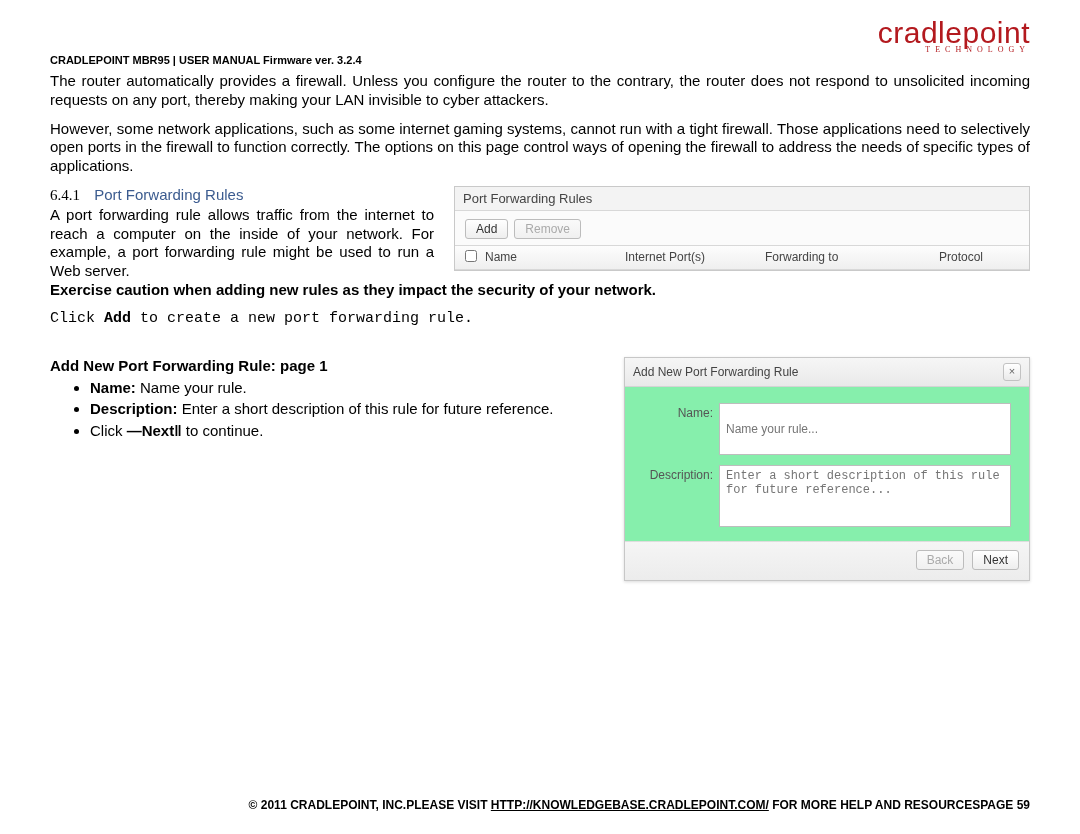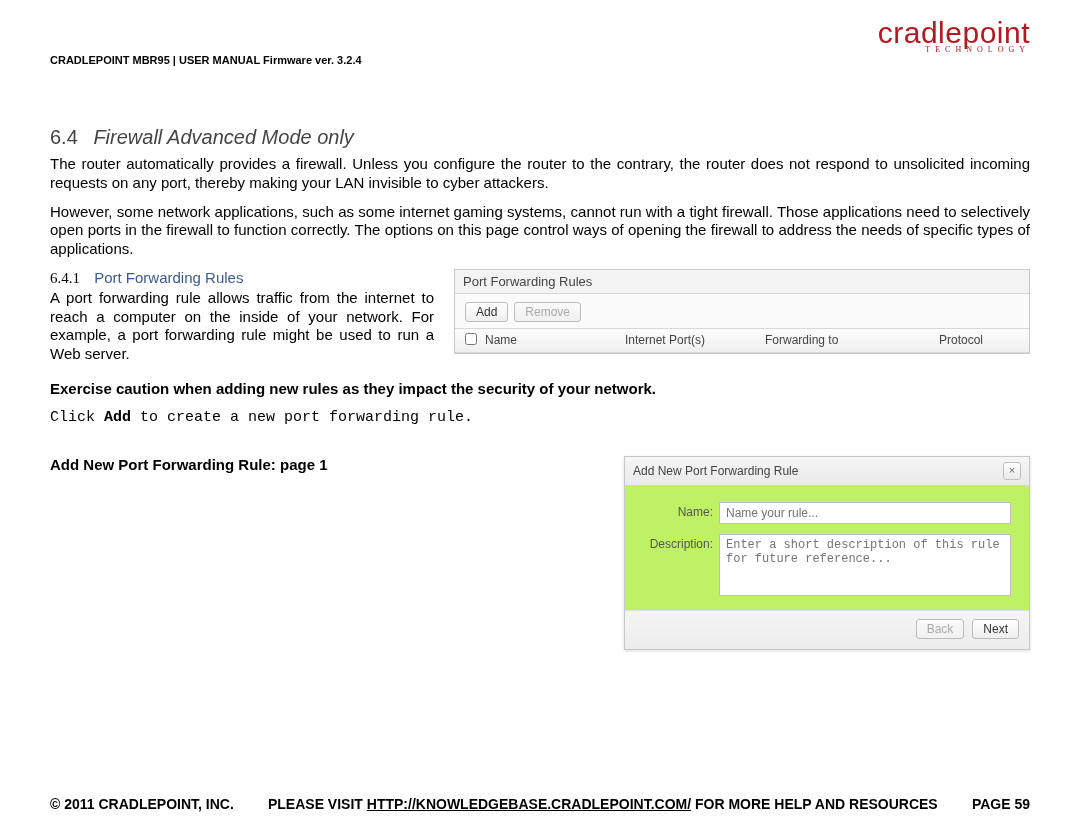--- a/index.html
+++ b/index.html
@@ -134,21 +134,20 @@
   .grid-head .gh-chk { width: 20px; }
   .grid-head .gh1 { width: 140px; }
   .grid-head .gh2 { width: 140px; }
   .grid-head .gh3 { flex: 1; }
   .grid-head .gh4 { width: 80px; }
   .grid-head input[type=checkbox]{
     margin:0;
     width:12px;height:12px;
   }
   .warn {
-    margin-top: 16px;
     font-weight: bold;
   }
   .click-add {
     margin-top: 12px;
     font-family: Liberation Mono, monospace;
   }
   .row3 {
     display:flex;
     gap:30px;
     margin-top:30px;
@@ -168,21 +167,21 @@
     margin-bottom:2px;
     line-height:1.3;
     text-align:justify;
   }
   .dialog {
     width: 404px;
     border:1px solid #c7c7c7;
     font-family: Tahoma, Arial, sans-serif;
     font-size:12px;
     color:#444;
-    background:#bef264;
+    background:#86efac;
     box-shadow: 0 1px 3px rgba(0,0,0,0.15);
   }
   .dialog .d-titlebar{
     display:flex;
     justify-content:space-between;
     align-items:center;
     background:linear-gradient(#f6f6f6,#e9e9e9);
     border-bottom:1px solid #d4d4d4;
     padding:5px 8px;
   }
@@ -208,21 +207,21 @@
   .d-row .lbl{
     width:70px;
     text-align:right;
     padding-right:6px;
     color:#555;
     padding-top:3px;
   }
   .d-row input[type=text]{
     flex:1;
     border:1px solid #bdbdbd;
-    padding:3px 6px;
+    padding:18px 6px;
     font-size:12px;
     color:#888;
     font-family: Tahoma, Arial, sans-serif;
   }
   .d-row textarea{
     flex:1;
     height:54px;
     border:1px solid #bdbdbd;
     padding:3px 6px;
     font-size:12px;
@@ -237,22 +236,22 @@
     padding:8px 10px 10px;
     background:linear-gradient(#f5f5f5,#ececec);
     border-top:1px solid #ddd;
   }
   .footer {
     position:absolute;
     bottom:22px;
     left:50px;
     right:50px;
     display:flex;
-    justify-content:space-between;
-    font-size:14px;
+    justify-content:flex-end;
+    font-size:12px;
     font-weight:bold;
   }
   .footer .mid{
     font-weight:bold;
   }
   .footer .mid a{
     text-decoration:underline;
     color:#000;
   }
 </style>
@@ -262,24 +261,20 @@
 <div class="page">
 
   <div class="header-row">
     <div class="doc-header">CRADLEPOINT MBR95 | USER MANUAL Firmware ver. 3.2.4</div>
     <div class="logo">
       <div class="brand">cradlepoint</div>
       <div class="sub">TECHNOLOGY</div>
     </div>
   </div>
 
-  <div class="section-title">
-    <span class="num">6.4</span>
-    <span>Firewall Advanced Mode only</span>
-  </div>
 
   <div class="body-text">The router automatically provides a firewall. Unless you configure the router to the contrary, the router does not respond to unsolicited incoming requests on any port, thereby making your LAN invisible to cyber attackers.</div>
   <div class="body-text p2">However, some network applications, such as some internet gaming systems, cannot run with a tight firewall. Those applications need to selectively open ports in the firewall to function correctly. The options on this page control ways of opening the firewall to address the needs of specific types of applications.</div>
 
   <div class="two-col">
     <div class="left-col">
       <div class="subsec-title">
         <span class="snum">6.4.1</span>
         <span>Port Forwarding Rules</span>
       </div>
@@ -304,20 +299,25 @@
 
   <div class="warn">Exercise caution when adding new rules as they impact the security of your network.</div>
 
   <div class="click-add">
     <span>Click </span><b>Add</b><span> to create a new port forwarding rule.</span>
   </div>
 
   <div class="row3">
     <div class="left3">
       <div class="h">Add New Port Forwarding Rule: page 1</div>
+      <ul class="bullets">
+        <li><b>Name:</b><span> Name your rule.</span></li>
+        <li><b>Description:</b><span> Enter a short description of this rule for future reference.</span></li>
+        <li><span>Click </span><b>―Next‖</b><span> to continue.</span></li>
+      </ul>
     </div>
 
     <div class="dialog">
       <div class="d-titlebar">
         <span>Add New Port Forwarding Rule</span>
         <div class="close-x">×</div>
       </div>
       <div class="d-body">
         <div class="d-row">
           <div class="lbl">Name:</div>

